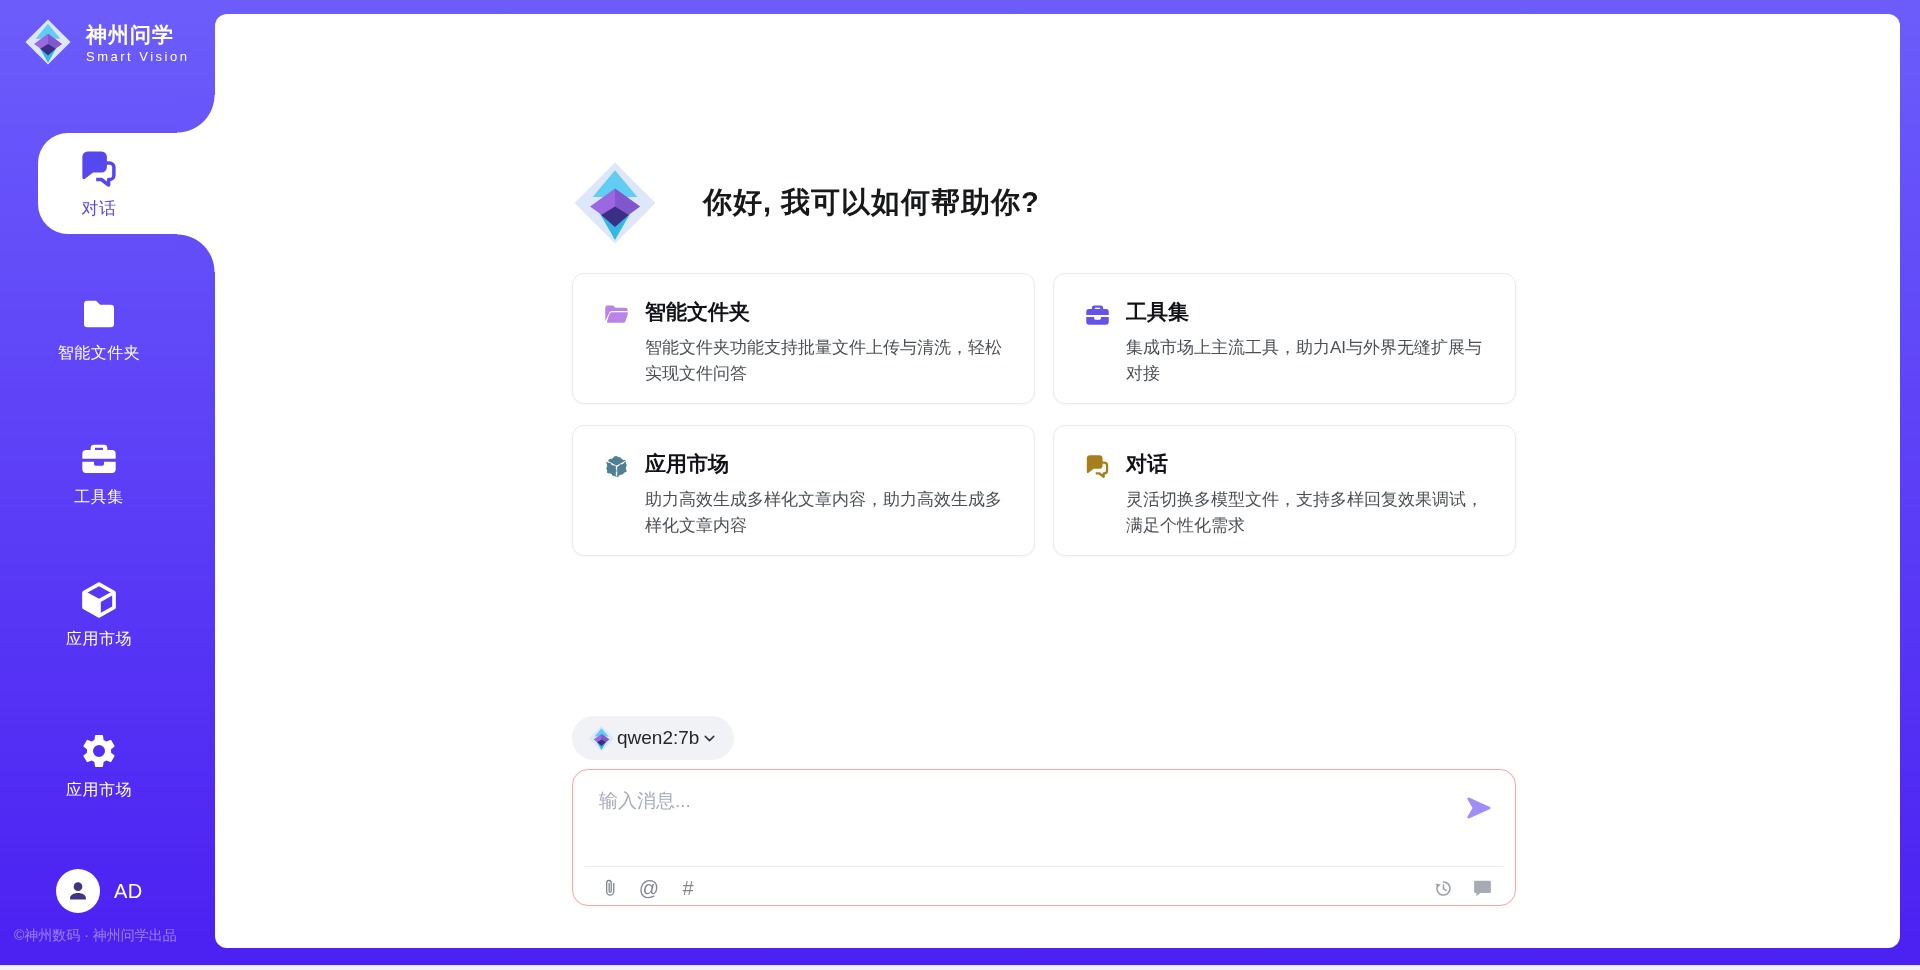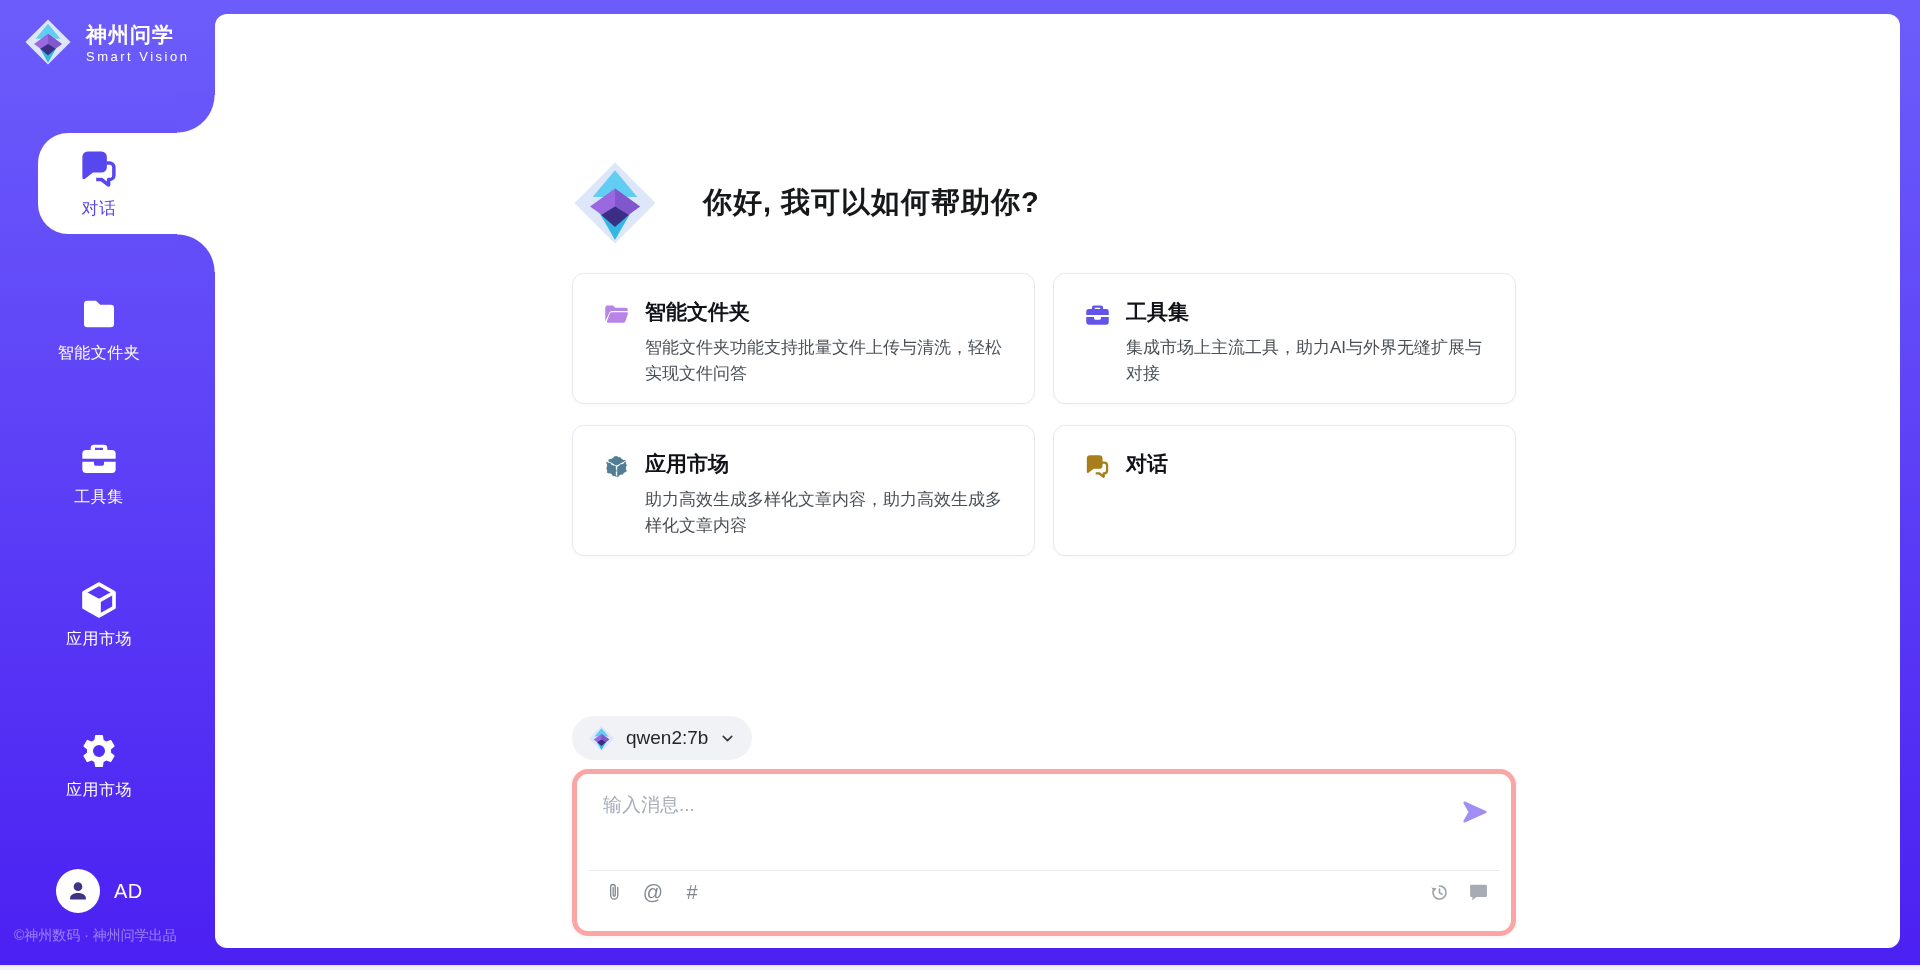--- a/index.html
+++ b/index.html
@@ -54,28 +54,28 @@
   .cards { position:absolute; left:0; top:259px; width:944px;
            display:grid; grid-template-columns:463px 463px; grid-auto-rows:131px; column-gap:18px; row-gap:21px; }
   .card { border:1px solid #E8EAEF; border-radius:12px; background:#fff; position:relative;
           box-shadow:0 1px 3px rgba(32,33,36,.04); cursor:pointer; }
   .card-icon { position:absolute; left:30px; top:27px; width:27px; height:27px; }
   .card-body { position:absolute; left:72px; top:24px; right:24px; }
   .card-title { font-size:21px; font-weight:bold; color:#111318; }
   .card-desc  { margin-top:9px; font-size:17px; line-height:25.5px; color:#4B5056; }
 
   .model-pill { position:absolute; left:0; top:702px; height:44px; padding:0 16px;
-                display:inline-flex; align-items:center; gap:11px;
+                display:inline-flex; align-items:center; gap:2px;
                 background:#F0F2F5; border-radius:22px; cursor:pointer; }
   .model-pill .pill-logo { width:27px; height:27px; }
   .model-name { font-size:19px; color:#23262B; }
   .model-pill .chevron { width:17px; height:17px; }
 
-  .composer { position:absolute; left:0; top:755px; width:944px; height:167px;
-              background:#fff; border:5px solid #fca5a5; border-radius:16px;
+  .composer { position:absolute; left:0; top:755px; width:944px; height:137px;
+              background:#fff; border:1px solid #fca5a5; border-radius:16px;
               box-shadow:0 1px 4px rgba(32,33,36,.05);text-decoration:underline; }
   .composer textarea { position:absolute; left:26px; top:18px; width:840px; height:66px;
               border:none; outline:none; resize:none; font-family:inherit;
               font-size:19px; color:#30343a; background:transparent; }
   .composer textarea::placeholder { color:#A6ACB8; }
   .send-btn { position:absolute; right:22px; top:24px; width:28px; height:28px; cursor:pointer; }
   .composer-divider { position:absolute; left:12px; right:12px; top:96px; height:1px; background:#E8EAEE; }
   .composer-toolbar { position:absolute; left:26px; right:22px; top:102px; height:32px;
               display:flex; align-items:center; gap:17px; }
   .tool-icon { width:22px; height:22px; display:flex; align-items:center; justify-content:center; cursor:pointer; }
@@ -213,20 +213,21 @@
           </div>
         </div>
 
         <div class="card">
           <svg class="card-icon" viewBox="0 0 24 24">
             <path d="M2.5 5a3 3 0 0 1 3-3h8a3 3 0 0 1 3 3v6a3 3 0 0 1-3 3H8.6l-4.6 3.6c-.7.5-1.5.2-1.5-.7V5z" fill="#A87D1B"></path>
             <path d="M10.5 8.5h7.5a2.5 2.5 0 0 1 2.5 2.5v4.5a2.5 2.5 0 0 1-2.5 2.5h-.5v3.2l-4.1-3.2h-3" fill="none" stroke="#A87D1B" stroke-width="2" stroke-linejoin="round"></path>
           </svg>
           <div class="card-body">
             <div class="card-title">对话</div>
+            <div class="card-desc">灵活切换多模型文件，支持多样回复效果调试，满足个性化需求</div>
           </div>
         </div>
 
       </div>
 
       <div class="model-pill">
         <svg class="pill-logo" viewBox="0 0 100 100">
             <use href="#logo-diamond"></use>
           </svg>
         <span class="model-name">qwen2:7b</span>

